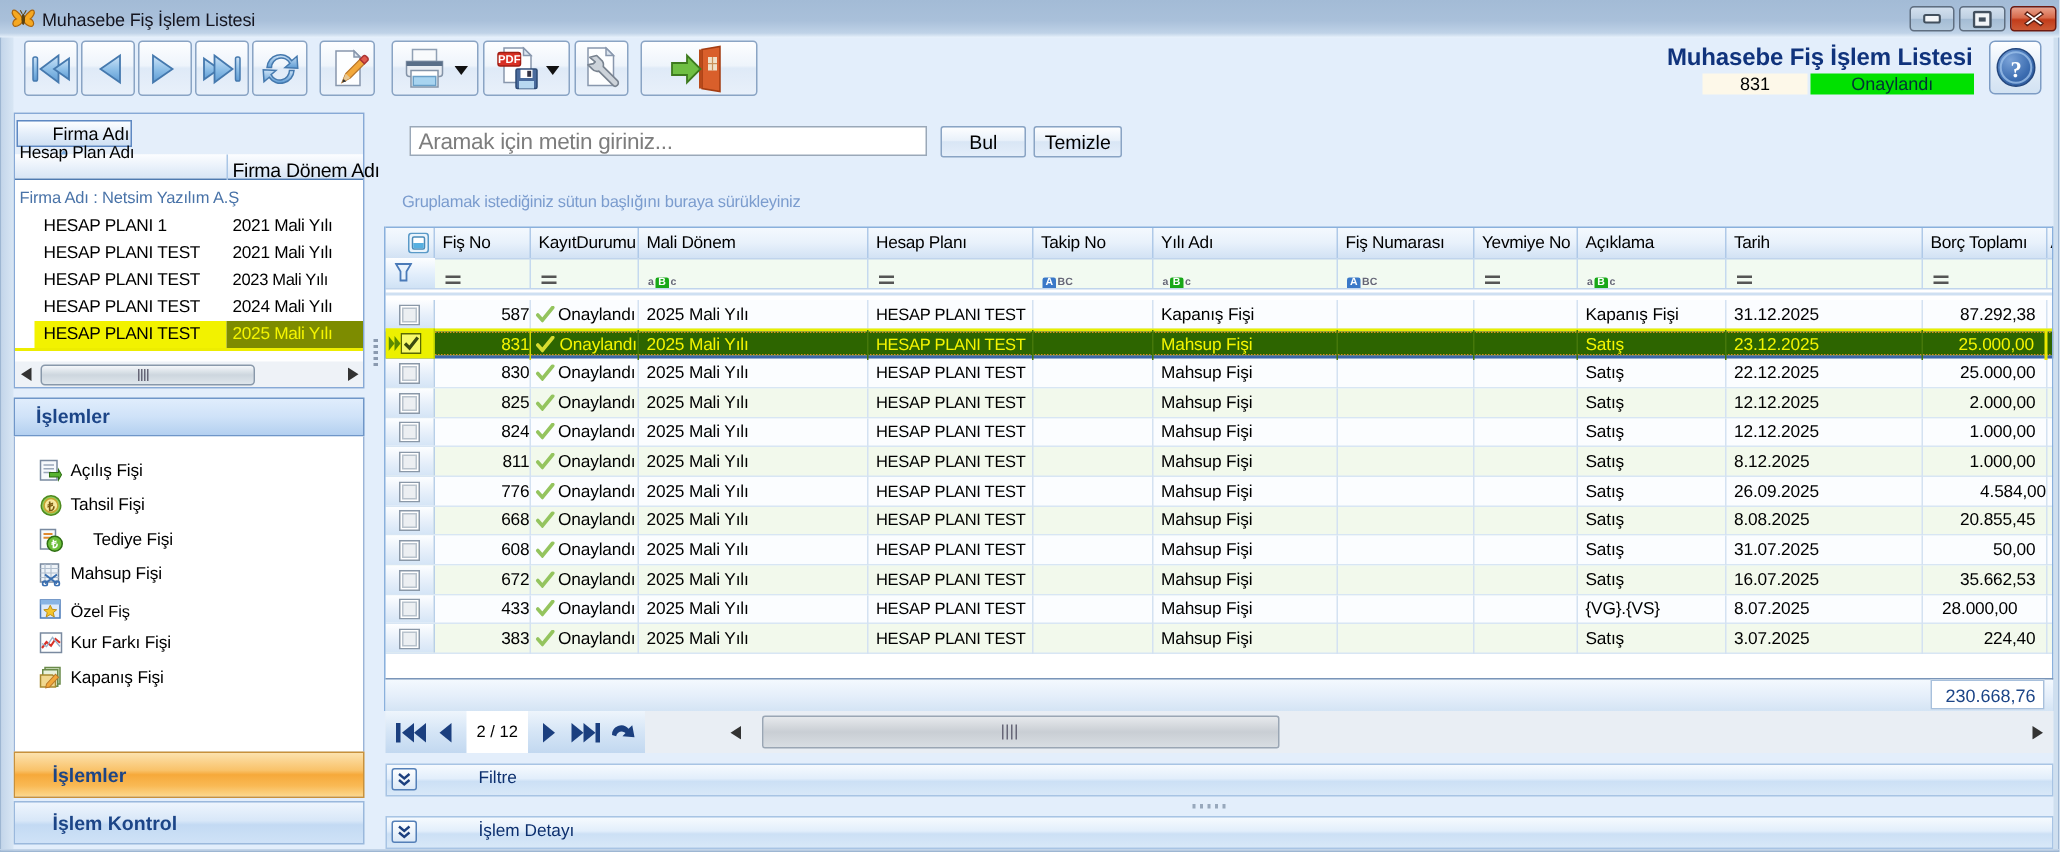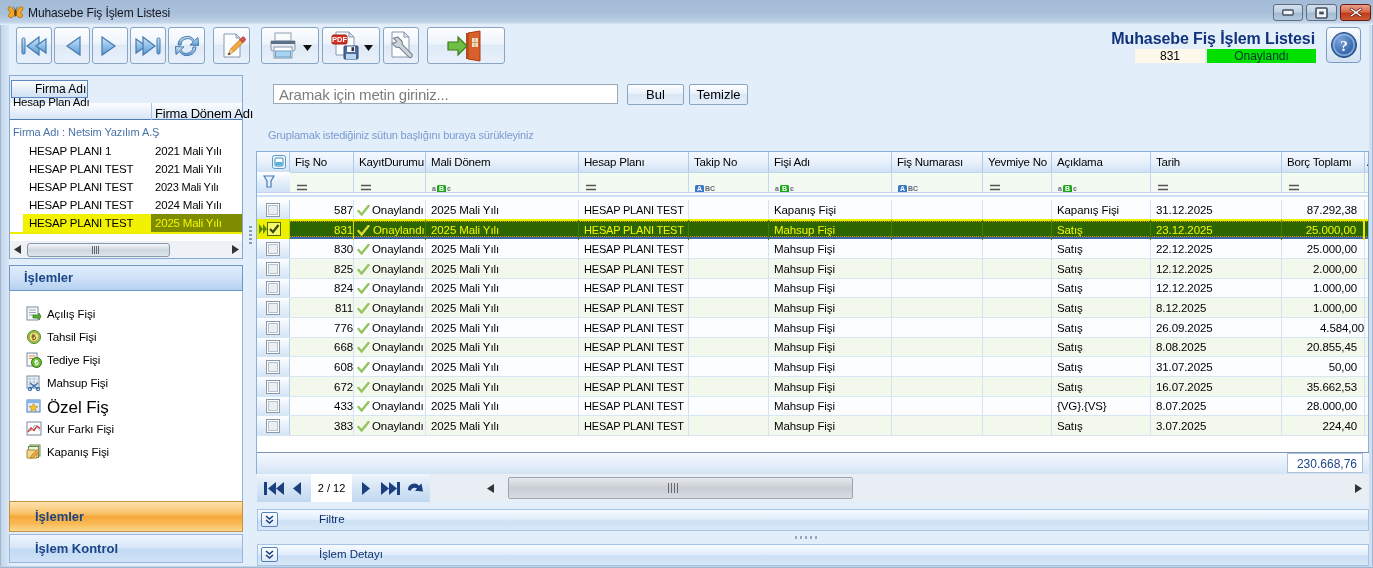--- a/index.html
+++ b/index.html
@@ -213,33 +213,33 @@
     </svg>
     <span style="margin-left:5px">Tahsil Fişi</span>
   </div>
 <div class="abs" style="left:26px;top:352px;width:200px;height:16px;display:flex;align-items:center;font-size:11.5px;letter-spacing:-0.1px;color:#000">
     <svg width="16" height="16" viewBox="0 0 16 16">
       <rect x="1" y="1" width="10" height="13" fill="#f6f9fc" stroke="#7a8aa0"></rect>
       <path d="M3 4 H9 M3 6.5 H9" stroke="#e08a30" stroke-width="1.2"></path>
       <circle cx="10.5" cy="10.5" r="5" fill="#6cbf3a" stroke="#2d6e12"></circle>
       <text x="10.5" y="13.4" font-size="7.5" font-weight="bold" fill="#fff" text-anchor="middle">₺</text>
     </svg>
-    <span style="margin-left:5px">Tediye Fişi</span>
+    <span style="margin-left:20px">Tediye Fişi</span>
   </div>
 <div class="abs" style="left:26px;top:375px;width:200px;height:16px;display:flex;align-items:center;font-size:11.5px;letter-spacing:-0.1px;color:#000">
     <svg width="16" height="16" viewBox="0 0 16 16">
       <rect x="1" y="1" width="12" height="12" fill="#eef3f8" stroke="#7a8aa0"></rect>
       <path d="M1 4 H13 M1 7 H13 M1 10 H13 M4 1 V13 M8 1 V13" stroke="#b0bece" stroke-width="0.8"></path>
       <path d="M4 8 L12 14 M12 8 L4 14" stroke="#3a6fb0" stroke-width="1.4"></path>
       <circle cx="4" cy="14" r="1.6" fill="none" stroke="#3a6fb0" stroke-width="1.1"></circle>
       <circle cx="12" cy="14" r="1.6" fill="none" stroke="#3a6fb0" stroke-width="1.1"></circle>
     </svg>
     <span style="margin-left:5px">Mahsup Fişi</span>
   </div>
-<div class="abs" style="left:26px;top:398px;width:200px;height:16px;display:flex;align-items:flex-start;font-size:17px;letter-spacing:-0.1px;color:#000">
+<div class="abs" style="left:26px;top:398px;width:200px;height:16px;display:flex;align-items:flex-end;font-size:11px;letter-spacing:-0.1px;color:#000">
     <svg width="16" height="16" viewBox="0 0 16 16">
       <rect x="1" y="2" width="13" height="12" fill="#dceafc" stroke="#4a7ab8"></rect>
       <rect x="1" y="2" width="13" height="3" fill="#88b4e4"></rect>
       <path d="M7.5 5.5 L8.8 8.2 L11.8 8.5 L9.5 10.4 L10.2 13.3 L7.5 11.7 L4.8 13.3 L5.5 10.4 L3.2 8.5 L6.2 8.2 Z" fill="#f5c52c" stroke="#b8860b" stroke-width="0.6"></path>
     </svg>
     <span style="margin-left:5px">Özel Fiş</span>
   </div>
 <div class="abs" style="left:26px;top:421px;width:200px;height:16px;display:flex;align-items:center;font-size:11.5px;letter-spacing:-0.1px;color:#000">
     <svg width="16" height="16" viewBox="0 0 16 16">
       <rect x="1" y="1" width="14" height="13" fill="#fdfefe" stroke="#7a8aa0"></rect>
@@ -274,21 +274,21 @@
 <div class="btn abs" style="left:689px;top:84px;width:59px;height:21px">Temizle</div>
 <div class="abs" style="left:268px;top:129px;font-size:11px;letter-spacing:-0.2px;color:#7b9cce">Gruplamak istediğiniz sütun başlığını buraya sürükleyiniz</div>
 <div class="abs" style="left:257px;top:151px;width:1112px;height:1px;background:#8ab0dc"></div>
 <div class="abs" style="left:257px;top:152px;width:1112px;height:20px;background:linear-gradient(#f4f9fe,#e8f1fb 50%,#d2e2f4)"></div>
 <div class="hdrcell" style="left:257px;top:152px;width:33px"></div>
 <div class="hdrcell" style="left:290px;top:152px;width:64px">Fiş No</div>
 <div class="hdrcell" style="left:354px;top:152px;width:72px">KayıtDurumu</div>
 <div class="hdrcell" style="left:426px;top:152px;width:153px">Mali Dönem</div>
 <div class="hdrcell" style="left:579px;top:152px;width:110px">Hesap Planı</div>
 <div class="hdrcell" style="left:689px;top:152px;width:80px">Takip No</div>
-<div class="hdrcell" style="left:769px;top:152px;width:123px">Fişi Adı</div>
+<div class="hdrcell" style="left:769px;top:152px;width:123px">Yılı Adı</div>
 <div class="hdrcell" style="left:892px;top:152px;width:91px">Fiş Numarası</div>
 <div class="hdrcell" style="left:983px;top:152px;width:69px">Yevmiye No</div>
 <div class="hdrcell" style="left:1052px;top:152px;width:99px">Açıklama</div>
 <div class="hdrcell" style="left:1151px;top:152px;width:131px">Tarih</div>
 <div class="hdrcell" style="left:1282px;top:152px;width:83px">Borç Toplamı</div>
 <div class="hdrcell" style="left:1365px;top:152px;width:4px;padding-left:2px">A</div>
 <svg class="abs" style="left:272px;top:155px" width="14" height="14" viewBox="0 0 14 14">
     <rect x="0.5" y="0.5" width="13" height="13" rx="2" fill="#eaf4fc" stroke="#5a9ac8"></rect>
     <rect x="3" y="3" width="8" height="8" rx="1" fill="#fff" stroke="#4a8ab8"></rect>
     <rect x="3.5" y="7" width="7" height="3.5" fill="#58b0e0"></rect>
@@ -515,21 +515,21 @@
       <path d="M1.5 6 L4.6 9.5 L11.5 1" fill="none" stroke="#94c45e" stroke-width="2.4" stroke-linecap="round"></path>
     </svg><span style="margin-left:2px">Onaylandı</span></div>
 <div class="cell" style="left:426px;top:396.7px;width:153px">2025 Mali Yılı</div>
 <div class="cell" style="left:579px;top:396.7px;width:110px;font-size:11px;letter-spacing:-0.2px">HESAP PLANI TEST</div>
 <div class="cell" style="left:689px;top:396.7px;width:80px"></div>
 <div class="cell" style="left:769px;top:396.7px;width:123px">Mahsup Fişi</div>
 <div class="cell" style="left:892px;top:396.7px;width:91px"></div>
 <div class="cell" style="left:983px;top:396.7px;width:69px"></div>
 <div class="cell" style="left:1052px;top:396.7px;width:99px">{VG}.{VS}</div>
 <div class="cell" style="left:1151px;top:396.7px;width:131px">8.07.2025</div>
-<div class="cell r" style="left:1282px;top:396.7px;width:83px;padding-right:7px">28.000,00</div>
+<div class="cell r" style="left:1282px;top:396.7px;width:83px;padding-right:19px">28.000,00</div>
 <div class="abs" style="left:257px;top:416.4px;width:1112px;height:19.7px;background:#f2f9ec;border-bottom:1px solid #d8e6f4"></div>
 <div class="abs" style="left:257px;top:416.4px;width:33px;height:18.7px;background:linear-gradient(#fdfeff,#e6effa 55%,#d5e5f6);border-right:1px solid #b8cfe8">
     <span style="position:absolute;left:9px;top:2.5px"><svg width="14" height="14" viewBox="0 0 14 14">
         <rect x="0.5" y="0.5" width="13" height="13" fill="#fff" stroke="#8a98a8"></rect>
         <rect x="2.5" y="2.5" width="9" height="9" fill="#eceff2" stroke="#b8c2cc"></rect>
       </svg></span>
   </div>
 <div class="cell r" style="left:290px;top:416.4px;width:64px">383</div>
 <div class="cell" style="left:354px;top:416.4px;width:72px;padding-left:3px"><svg width="13" height="11" viewBox="0 0 13 11" style="vertical-align:-2px">
       <path d="M1.5 6 L4.6 9.5 L11.5 1" fill="none" stroke="#94c45e" stroke-width="2.4" stroke-linecap="round"></path>

